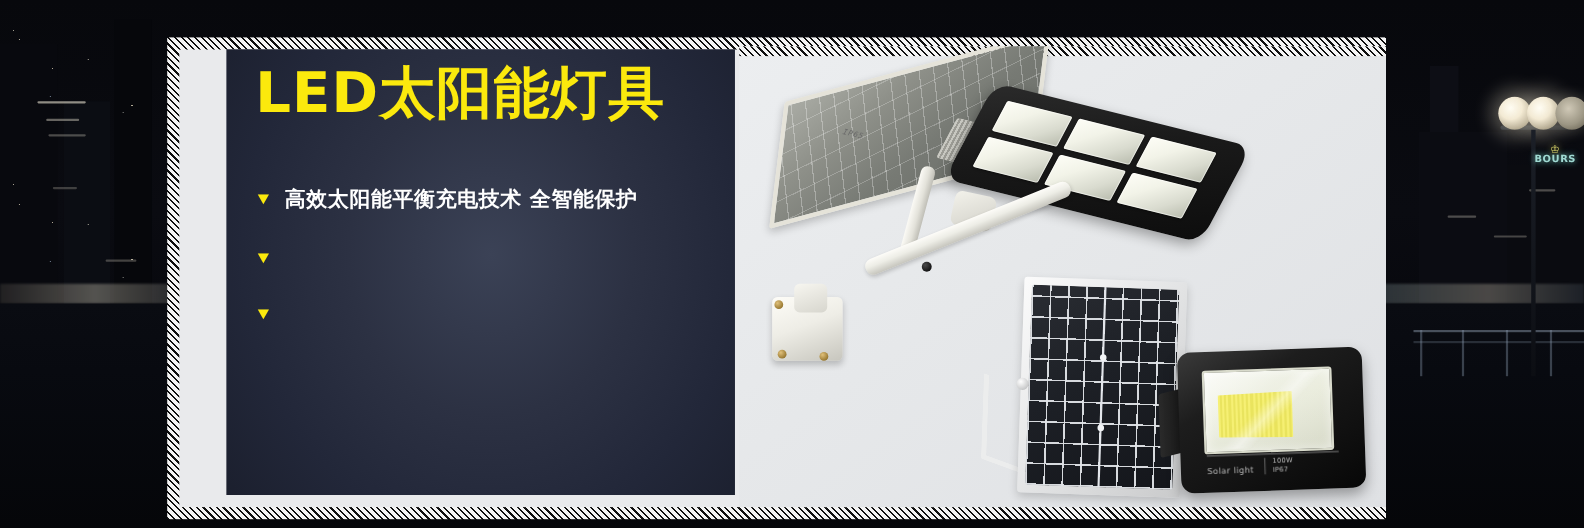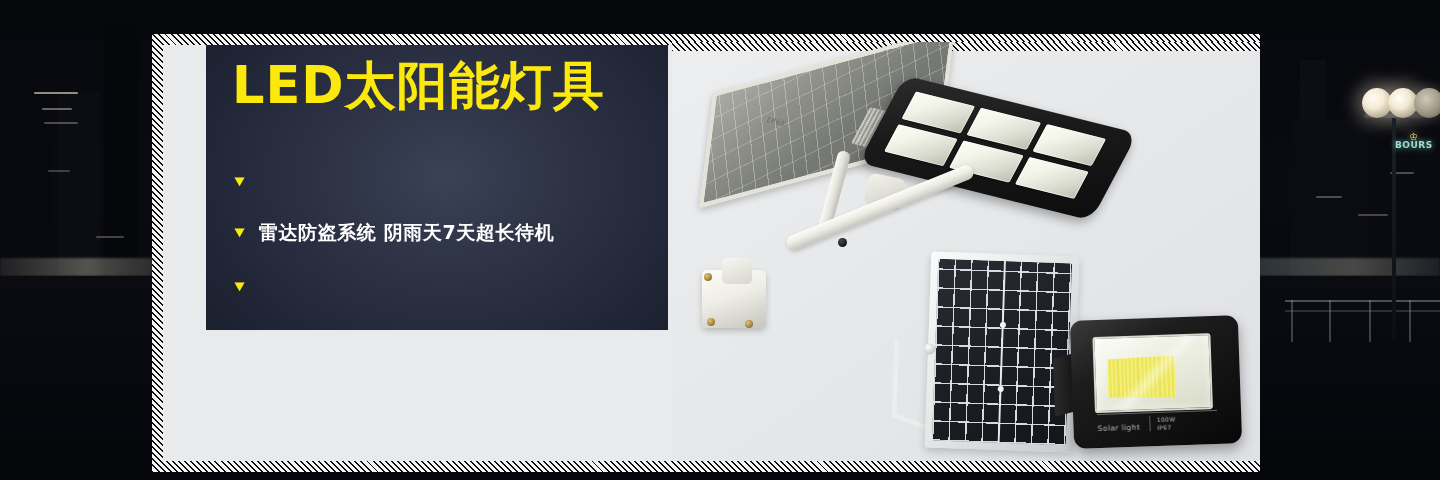--- a/index.html
+++ b/index.html
@@ -120,21 +120,21 @@
         #f4f4f4 1.4px, #f4f4f4 4.3px);
     padding:11px;
   }
   .frame-inner{
     position:absolute; left:11px; top:11px; right:11px; bottom:11px;
     background:#e9eaec;
   }
 
   
   .panel-dark{
-    position:absolute; left:206px; top:45px; width:462px; height:285px;
+    position:absolute; left:206px; top:45px; width:462px; height:405px;
     background:
       radial-gradient(ellipse 70% 90% at 52% 46%, #3b4256 0%, #2c3143 40%, #222739 70%, #1a1e2c 100%),
       linear-gradient(160deg,#2d3245 0%, #202434 55%, #171b27 100%);
     overflow:hidden;
   }
 
   .headline{
     position:absolute; left:26px; top:12px;
     color:#fbe90d;
     font-size:51px; font-weight:700; letter-spacing:1px;
@@ -405,25 +405,25 @@
 </div>
 
 <div class="panel-dark">
 
   <div class="headline">LED太阳能灯具</div>
 
   <div class="bullets">
 
     <div class="bullet">
       <span class="tri">▼</span>
+      <span class="btxt">高效太阳能平衡充电技术 全智能保护</span>
     </div>
 
     <div class="bullet">
       <span class="tri">▼</span>
-      <span class="btxt">雷达防盗系统 阴雨天7天超长待机</span>
     </div>
 
     <div class="bullet">
       <span class="tri">▼</span>
     </div>
 
   </div>
 </div>
 
 <div class="panel-prod">

